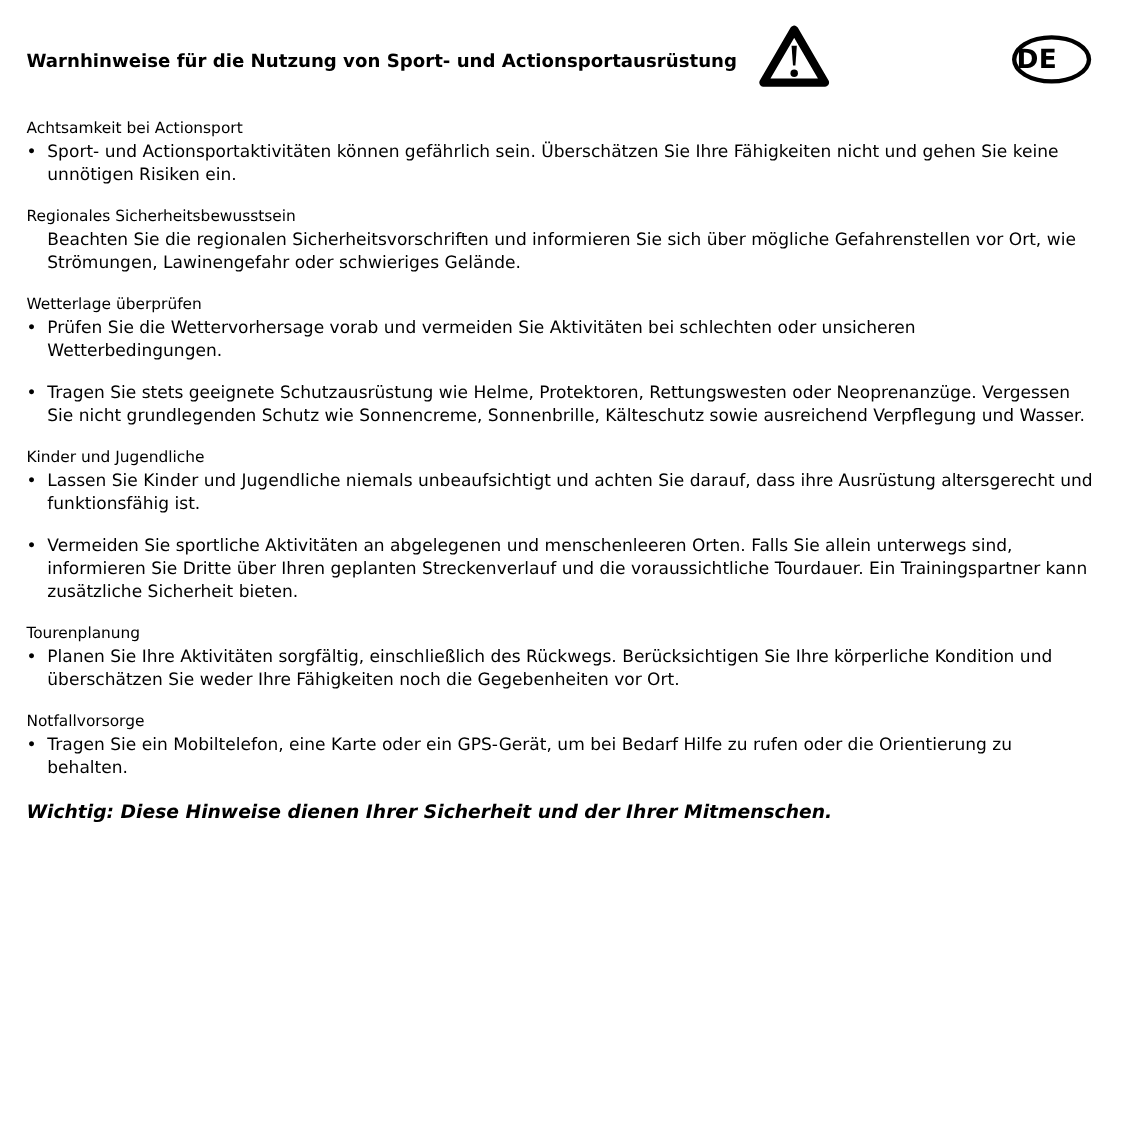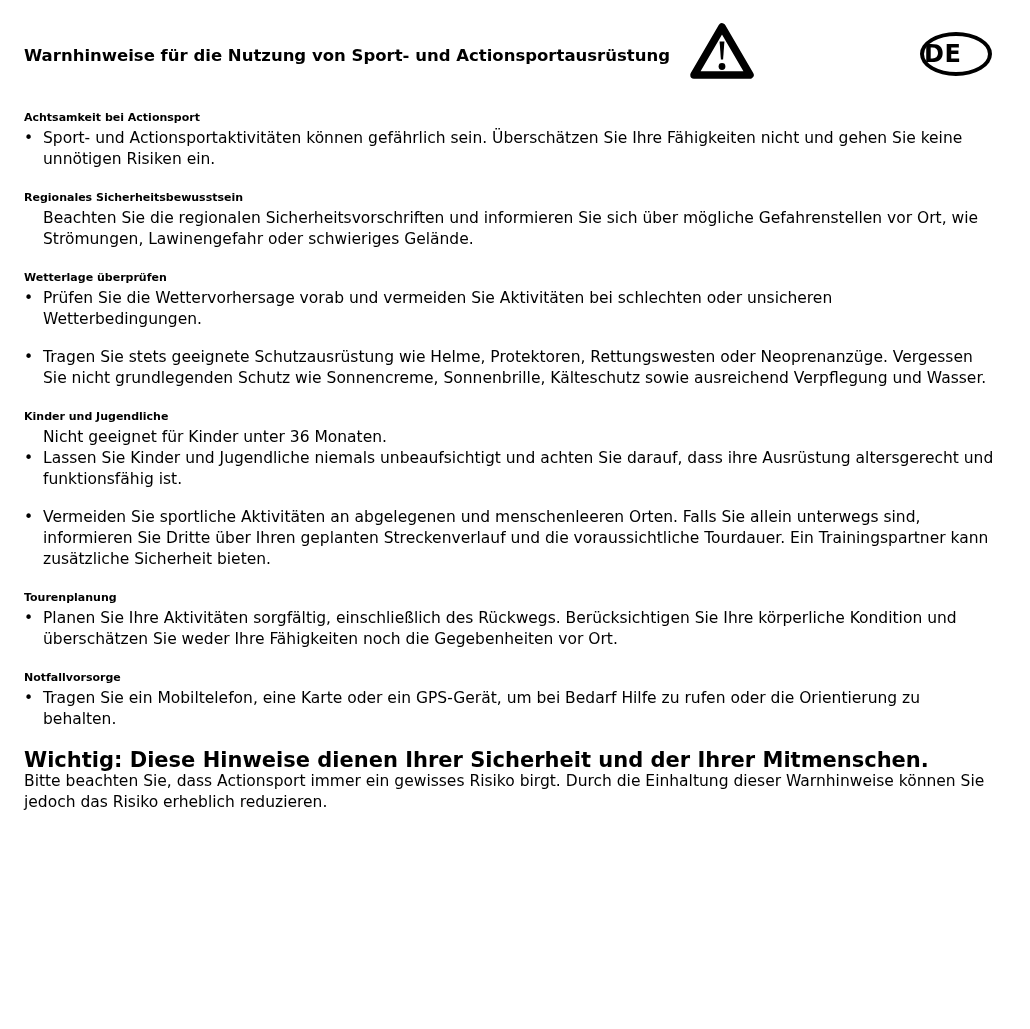--- a/index.html
+++ b/index.html
@@ -54,44 +54,45 @@
     justify-content: flex-start;
     font-weight: bold;
     font-size: 24px;
     letter-spacing: 0.5px;
   }
   
   .sections { margin: 0; }
   .section { margin: 0 0 17px 0; }
   .section-heading {
     margin: 0;
-    font-size: 11px;
-    font-weight: bold;
+    font-size: 14px;
+    font-weight: normal;
     line-height: 21px;
   }
   .item {
     display: flex;
     align-items: flex-start;
   }
   .marker {
     flex: 0 0 19px;
     width: 19px;
     line-height: 21px;
   }
   .item-text {
     flex: 1 1 auto;
     line-height: 21px;
   }
   
   .footer { margin-top: 20px; }
   .footer-heading {
     margin: 0;
-    font-size: 21px;
+    font-size: 17px;
     font-weight: bold;
     line-height: 21px;
+    font-style: italic;
   }
   .footer-text {
     margin: 0;
     line-height: 21px;
     max-width: 971px;
   }
 </style>
 </head>
 <body>
 
@@ -151,24 +152,20 @@
             <span class="marker">•</span>
             <span class="item-text">Tragen Sie stets geeignete Schutzausrüstung wie Helme, Protektoren, Rettungswesten oder Neoprenanzüge. Vergessen Sie nicht grundlegenden Schutz wie Sonnencreme, Sonnenbrille, Kälteschutz sowie ausreichend Verpflegung und Wasser.</span>
           </div>
         </div>
   </section>
 
   <section class="section">
     <h2 class="section-heading">Kinder und Jugendliche</h2>
     <div class="section-items">
           <div class="item">
-            <span class="marker"></span>
-            <span class="item-text">Nicht geeignet für Kinder unter 36 Monaten.</span>
-          </div>
-          <div class="item">
             <span class="marker">•</span>
             <span class="item-text">Lassen Sie Kinder und Jugendliche niemals unbeaufsichtigt und achten Sie darauf, dass ihre Ausrüstung altersgerecht und funktionsfähig ist.</span>
           </div>
         </div>
   </section>
 
   <section class="section">
     <div class="section-items">
           <div class="item">
             <span class="marker">•</span>
@@ -193,16 +190,15 @@
           <div class="item">
             <span class="marker">•</span>
             <span class="item-text">Tragen Sie ein Mobiltelefon, eine Karte oder ein GPS-Gerät, um bei Bedarf Hilfe zu rufen oder die Orientierung zu behalten.</span>
           </div>
         </div>
   </section>
 </main>
 
   <div class="footer">
     <p class="footer-heading">Wichtig: Diese Hinweise dienen Ihrer Sicherheit und der Ihrer Mitmenschen.</p>
-    <p class="footer-text">Bitte beachten Sie, dass Actionsport immer ein gewisses Risiko birgt. Durch die Einhaltung dieser Warnhinweise können Sie jedoch das Risiko erheblich reduzieren.</p>
   </div>
 
 </div>
 
 </body></html>

